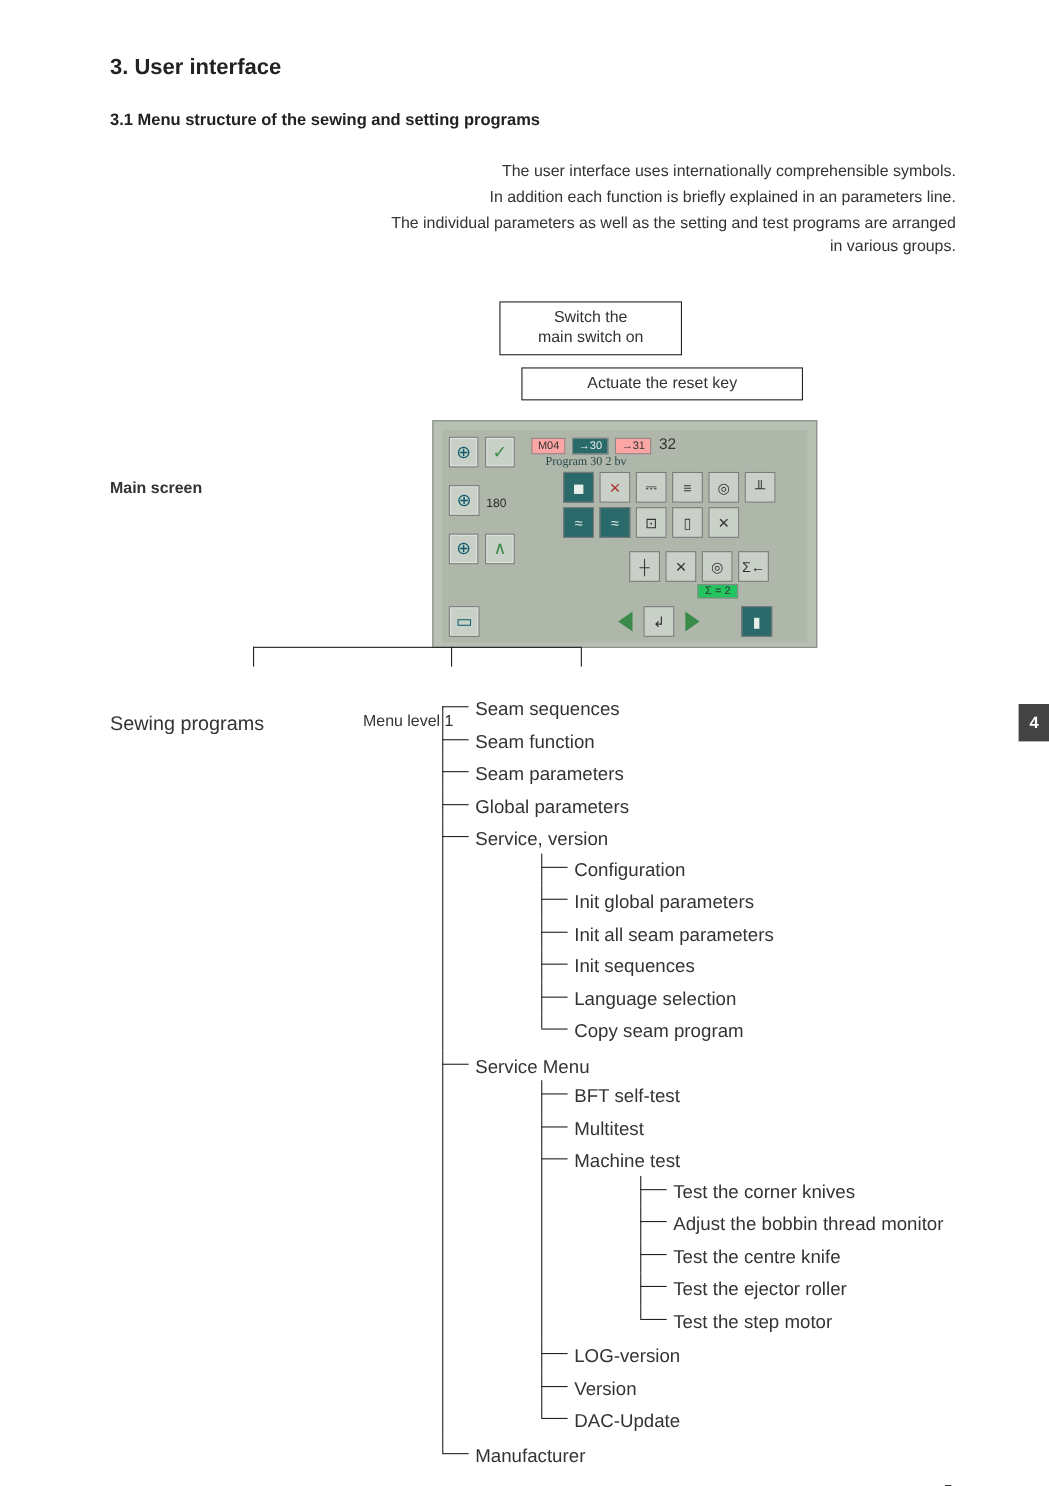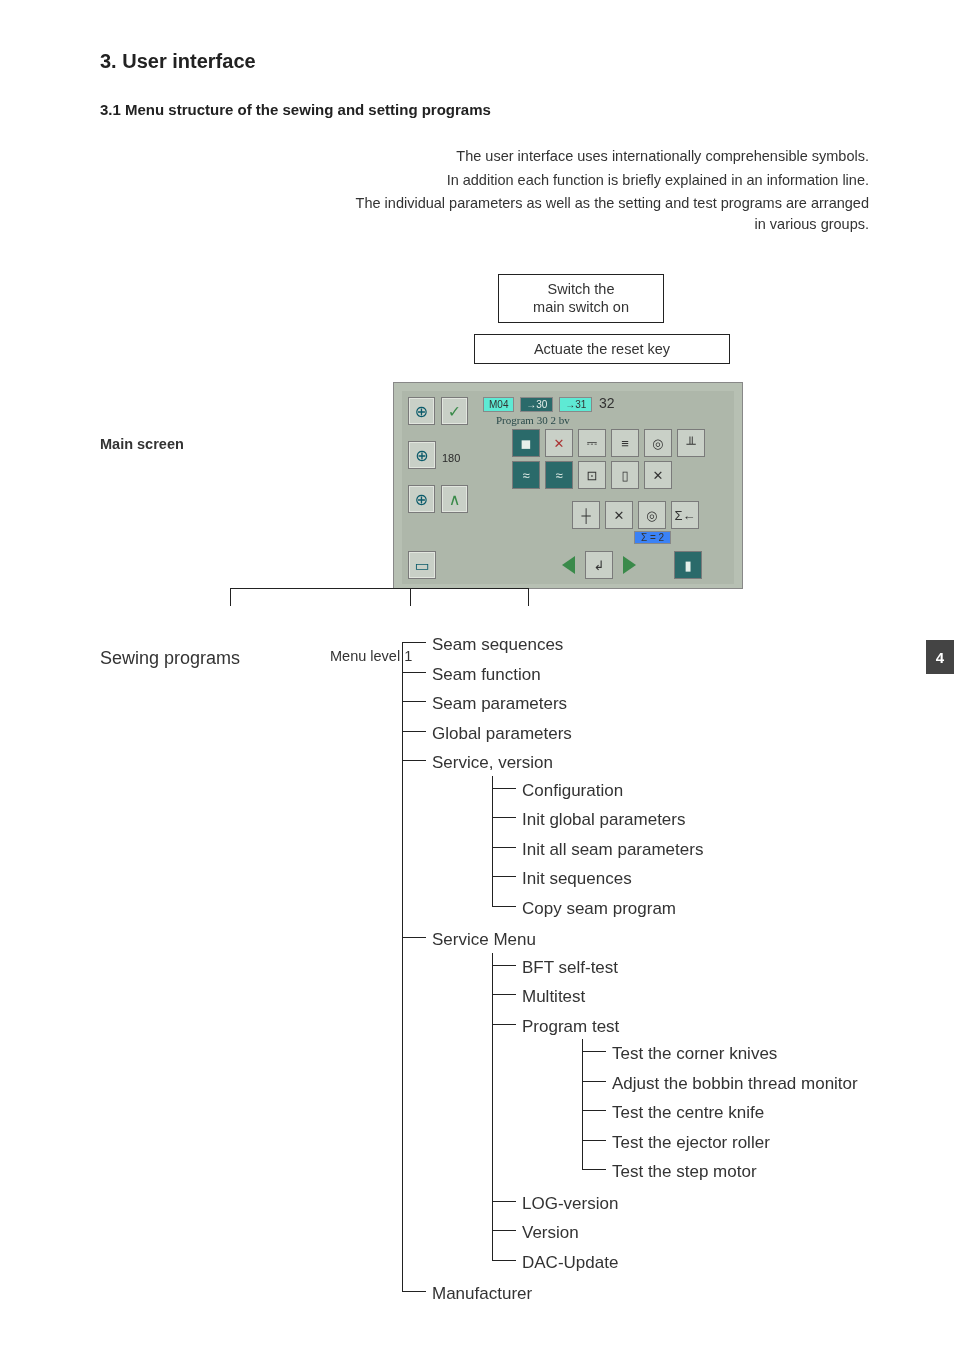--- a/index.html
+++ b/index.html
@@ -43,21 +43,21 @@
     height: 320px;
   }
   .flow-box {
     position: absolute;
     border: 1px solid #222;
     font-size: 14.5px;
     text-align: center;
     padding: 6px 12px;
     background: #fff;
   }
-  .box-switch { left: 354px; top: 6px; width: 140px; line-height: 1.2; margin-left: 44px; }
+  .box-switch { left: 354px; top: 6px; width: 140px; line-height: 1.2; }
   .box-reset  { left: 374px; top: 66px; width: 230px; text-align: center; }
 
   .main-label {
     position: absolute;
     left: 0;
     top: 168px;
     font-weight: bold;
     font-size: 14.5px;
   }
 
@@ -94,21 +94,21 @@
   .ic-row { display: flex; gap: 6px; }
   .num-lbl { font-size: 11px; color: #2a2a2a; }
   .hdr {
     position: absolute;
     left: 78px; top: 4px;
     font-size: 10px; color: #333;
   }
   .hdr .seg {
     display: inline-block;
     padding: 1px 5px;
-    background: #5eead4;
+    background: #fca5a5;
     border: 1px solid #888;
     margin-left: 3px;
   }
   .seg-sel { background: #2a6a6a !important; color: #e6efea; }
   .prog-line {
     position: absolute;
     left: 94px; top: 23px;
     font-size: 11px; color: #2a4a4a; font-family: Liberation Serif, serif;
   }
   .grid-icons {
@@ -126,21 +126,21 @@
   }
   .gi.sel { background: #2a6a6a; color: #e6efea; }
   .row2 { left: 110px; top: 70px; }
   .row3 { left: 170px; top: 110px; }
   .sigma {
     position: absolute;
     left: 232px; top: 140px;
     border: 1px solid #888;
     padding: 0 6px;
     font-size: 10px;
-    background:#3b82f6;
+    background:#22c55e;
   }
   .bottom-nav {
     position:absolute;
     left:156px; top:160px;
     display:flex; gap:6px;
   }
   .bot-left {
     position:absolute;
     left:6px; top:160px;
   }
@@ -235,21 +235,21 @@
 </head>
 <body>
 
 <div class="page">
 
   <div class="h1">3.    User interface</div>
   <div class="h2">3.1   Menu structure of the sewing and  setting programs</div>
 
   <div class="intro">
     <p>The user interface uses internationally comprehensible symbols.</p>
-    <p>In addition each function is briefly explained in an information line.</p>
+    <p>In addition each function is briefly explained in an parameters line.</p>
     <p>The individual parameters as well as the setting and test programs are arranged in various groups.</p>
   </div>
 
   <div class="flow-area">
     <div class="flow-box box-switch">
       <span>Switch the</span><br>
       <span>main switch on</span>
     </div>
     <div class="flow-box box-reset">Actuate the reset key</div>
 
@@ -327,26 +327,27 @@
     <ul class="tree" id="tree-root">
         <li><span>Seam sequences</span></li>
         <li><span>Seam function</span></li>
         <li><span>Seam parameters</span></li>
         <li><span>Global parameters</span></li>
         <li><span>Service, version</span><ul>
             <li><span>Configuration</span></li>
             <li><span>Init global parameters</span></li>
             <li><span>Init all seam parameters</span></li>
             <li><span>Init sequences</span></li>
+            <li><span>Language selection</span></li>
             <li><span>Copy seam program</span></li>
           </ul></li>
         <li><span>Service Menu</span><ul>
             <li><span>BFT self-test</span></li>
             <li><span>Multitest</span></li>
-            <li><span>Program test</span><ul>
+            <li><span>Machine test</span><ul>
                 <li><span>Test the corner knives</span></li>
                 <li><span>Adjust the bobbin thread monitor</span></li>
                 <li><span>Test the centre knife</span></li>
                 <li><span>Test the ejector roller</span></li>
                 <li><span>Test the step motor</span></li>
               </ul></li>
             <li><span>LOG-version</span></li>
             <li><span>Version</span></li>
             <li><span>DAC-Update</span></li>
           </ul></li>

